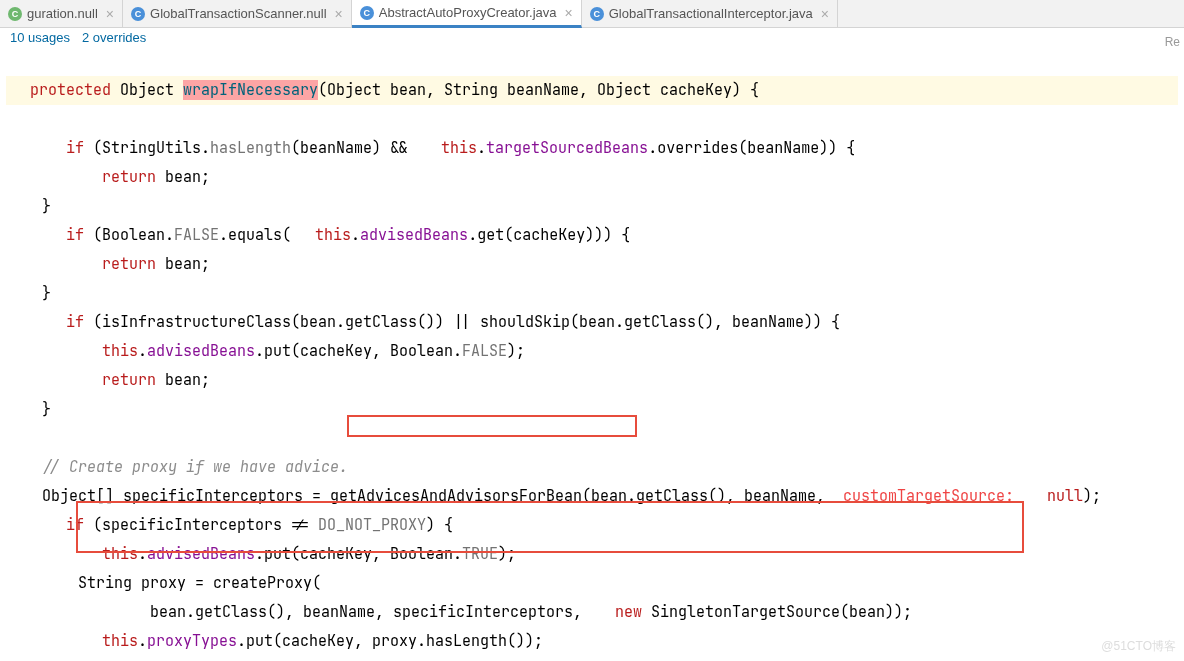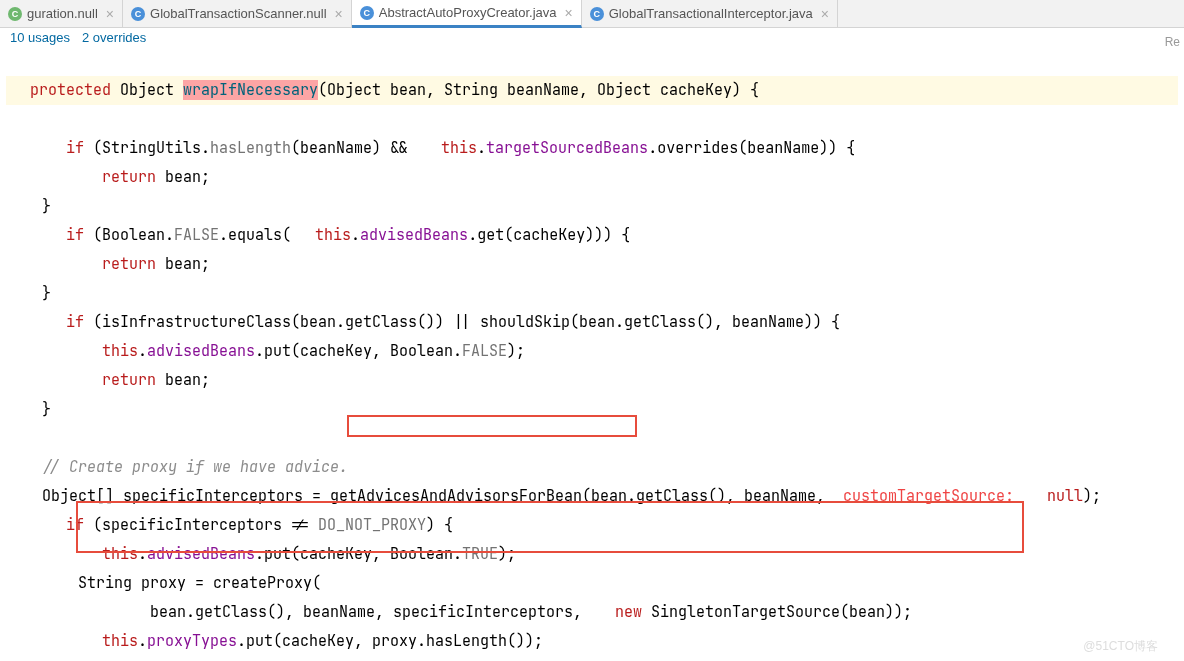--- a/index.html
+++ b/index.html
@@ -17,21 +17,21 @@
 .method-decl { color: #00627a; }
 .field { color: #871094; }
 .static-field { color: #737373; }
 .hint { color: #ef4444; }
 .comment { color: #8c8c8c; font-style: italic; }
 .highlight-sel { background: #fca5a5; }
 .highlight-line { background: #fffae3; display: block; width: 100%; }
 .red-box1 { position: absolute; border: 2px solid #e74c3c; pointer-events: none; }
 .red-box2 { position: absolute; border: 2px solid #e74c3c; pointer-events: none; }
 .gutter-hint { position: absolute; right: 4px; top: 35px; color: #999; font-size: 12px; text-align: center; }
-.watermark { position: absolute; right: 26px; bottom: 6px; color: #ddd; font-size: 12px; }
+.watermark { position: absolute; right: 8px; bottom: 6px; color: #ddd; font-size: 12px; }
 </style>
 </head>
 <body>
 
 <div class="tabs">
   <div class="tab">
     <span class="tab-icon">C</span>
     <span>guration.null</span>
     <span class="tab-close">×</span>
   </div>

